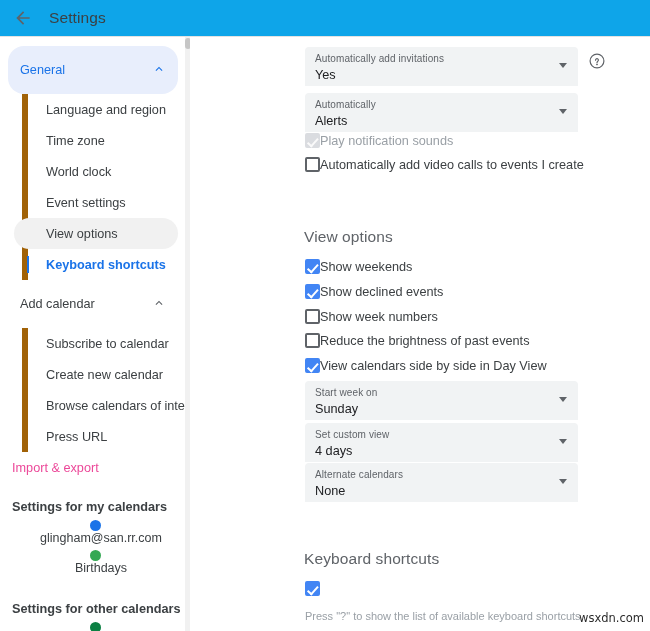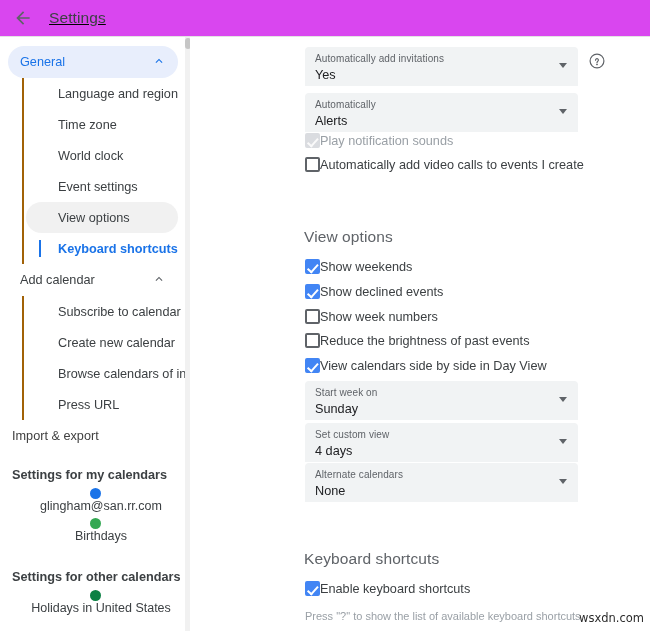--- a/index.html
+++ b/index.html
@@ -19,25 +19,24 @@
     height: 631px;
     background: #ffffff;
   }
 
   
   .header {
     position: absolute;
     top: 0; left: 0;
     width: 650px;
     height: 37px;
-    background: #d946ef;
+    background: #0ea5e9;
     border-bottom: 1px solid #e3e3e3;
     display: flex;
     align-items: center;
-    text-decoration: underline;
   }
   .back-btn {
     width: 34px; height: 34px;
     margin-left: 6px;
     border-radius: 50%;
     display: flex; align-items: center; justify-content: center;
     cursor: pointer;
   }
   .back-btn svg { display: block; }
   .header-title {
@@ -72,42 +71,42 @@
     left: 185px;
     width: 6px;
     height: 11px;
     background: #c6c6c6;
     border-radius: 3px;
     cursor: pointer;
   }
 
   .sb-group-header {
     position: relative;
-    height: 32px;
+    height: 48px;
     margin: 0 12px 0 8px;
     padding: 0 12px 0 12px;
     display: flex;
     align-items: center;
     justify-content: space-between;
     border-radius: 16px;
     font-size: 12.7px;
     cursor: pointer;
   }
   .sb-group-header.active {
     background: #e8eefc;
     color: #1a73e8;
   }
   .sb-group-header.plain { color: #3c4043; }
   .sb-group-header .chev { flex: 0 0 auto; }
 
   .sb-children {
     position: relative;
     margin-left: 22px;
-    border-left: 2px solid #a16207;
-    padding-left: 16px;
+    border-left: 6px solid #a16207;
+    padding-left: 0;
   }
 
   .sb-item {
     position: relative;
     height: 31px;
     display: flex;
     align-items: center;
     padding-left: 18px;
     margin-right: 12px;
     font-size: 12.7px;
@@ -135,21 +134,21 @@
     height: 17px;
     background: #1a73e8;
   }
 
   .sb-flat {
     height: 32px;
     display: flex;
     align-items: center;
     padding-left: 12px;
     font-size: 12.7px;
-    color: #404040;
+    color: #ec4899;
     cursor: pointer;
   }
 
   .sb-section-title {
     height: 36px;
     display: flex;
     align-items: flex-end;
     padding: 0 0 6px 12px;
     font-size: 12.7px;
     color: #3c4043;
@@ -463,21 +462,20 @@
     <div class="select-field" style="top:426px">
       <div class="sf-label">Alternate calendars</div>
       <div class="sf-value">None</div>
       <div class="sf-arrow"></div>
     </div>
 
     <div class="section-heading" style="top:513px">Keyboard shortcuts</div>
 
     <div class="checkrow" style="top:544px">
       <span class="cbox checked"></span>
-      <span class="cb-label">Enable keyboard shortcuts</span>
     </div>
 
     <div class="hint-text" style="top:573px">Press "?" to show the list of available keyboard shortcuts</div>
 
   </div>
 
   <div class="watermark">wsxdn.com</div>
 
 </div>
 

